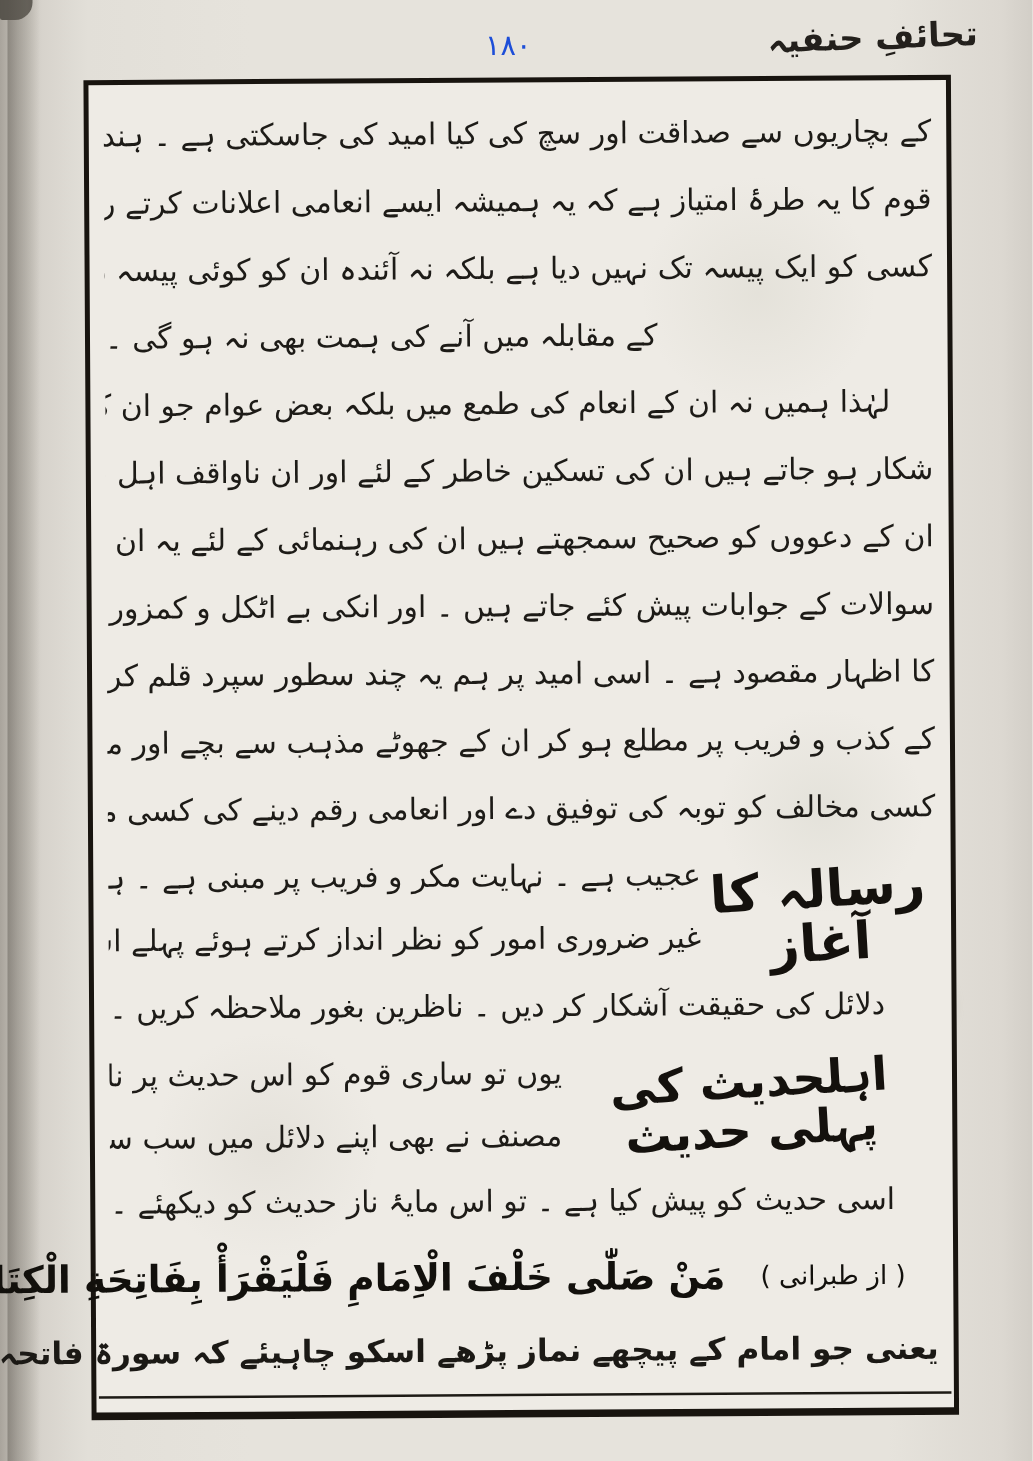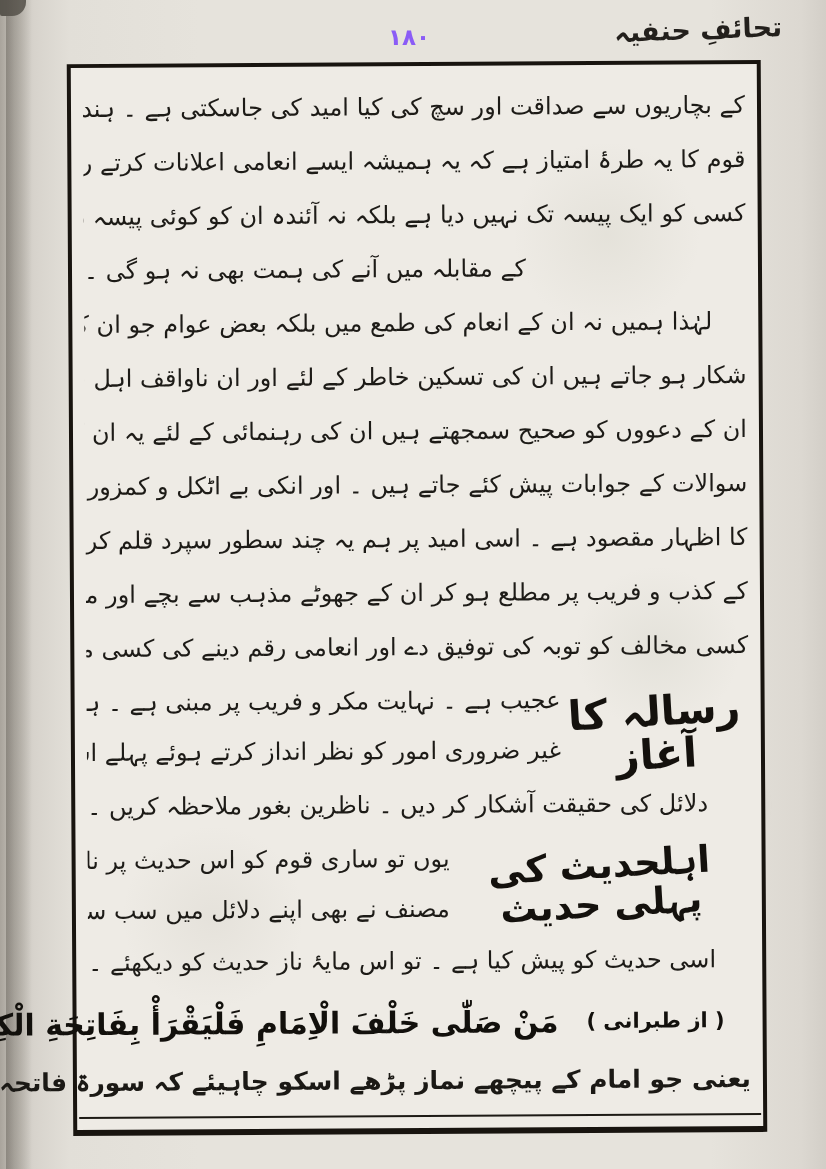--- a/index.html
+++ b/index.html
@@ -8,21 +8,21 @@
     font-family:"DejaVu Sans",sans-serif;
     background:linear-gradient(90deg,#a9a49c 0px,#c6c2ba 14px,#d7d3cc 34px,#e2dfd8 70px,#e6e3dc 200px,#e6e3dc 86%,#dcd8d1 97%,#d2cec7 100%);
   }
   .artifact-corner{position:absolute;left:0;top:0;width:26px;height:16px;background:#4a463f;border-radius:0 0 14px 2px;opacity:.85;}
   .edge-shadow{position:absolute;left:6px;top:0;width:26px;height:1169px;
     background:linear-gradient(90deg,rgba(90,85,78,.45),rgba(120,115,106,.25) 60%,rgba(150,146,138,0));}
   .spot{position:absolute;border-radius:50%;pointer-events:none;
     background:radial-gradient(closest-side,rgba(150,152,135,.38),rgba(150,152,135,0));filter:blur(2px);}
   .hdr-title{position:absolute;top:14px;right:44px;direction:rtl;
     font-size:27px;font-weight:bold;color:#23201c;transform:rotate(-2deg);letter-spacing:-1px;}
-  .hdr-page{position:absolute;top:24px;left:388px;font-size:23px;font-weight:bold;color:#8b5cf6;text-align:center;}
+  .hdr-page{position:absolute;top:24px;left:388px;font-size:23px;font-weight:normal;color:#1d4ed8;text-align:center;}
   .frame{
     position:absolute;left:70px;top:62px;width:694px;height:1072px;
     border:4px solid #18140f;border-bottom-width:6px;
     transform:rotate(-0.35deg);transform-origin:50% 50%;
     background:
       radial-gradient(circle at 78% 16%,rgba(170,170,150,.14),rgba(170,170,150,0) 9%),
       radial-gradient(circle at 85% 55%,rgba(160,165,145,.13),rgba(160,165,145,0) 10%),
       radial-gradient(circle at 20% 80%,rgba(165,160,145,.12),rgba(165,160,145,0) 9%),
       #eeebe5;
     box-sizing:border-box;padding:14px 12px 20px 12px;
@@ -36,21 +36,21 @@
   .secrow{display:flex;direction:rtl;align-items:flex-start;margin-top:2px;}
   .sec-heading{font-weight:bold;color:#14110d;line-height:1.05;
     transform:rotate(-3deg);flex:0 0 auto;letter-spacing:-1px;}
   .sec1 .sec-heading{font-size:41px;width:188px;padding-top:16px;text-align:center;}
   .sec2 .sec-heading{font-size:37px;width:300px;padding-top:14px;text-align:center;}
   .sec-lines{flex:1 1 auto;min-width:0;}
   .sec-lines .line{height:50px;line-height:50px;}
   .sec2 .sec-lines .line.first{text-align:right;text-align-last:right;}
   .hadith-row{display:flex;direction:rtl;align-items:center;margin-top:6px;
     padding-right:26px;height:56px;color:#12100c;}
-  .hadith-cite{font-size:21px;font-weight:bold;flex:0 0 auto;margin-left:28px;white-space:nowrap;}
+  .hadith-cite{font-size:21px;font-weight:normal;flex:0 0 auto;margin-left:28px;white-space:nowrap;}
   .hadith-text{font-size:30px;font-weight:bold;white-space:nowrap;letter-spacing:-1px;}
   .translation{direction:rtl;text-align:center;font-size:25px;font-weight:bold;
     color:#1b1915;height:58px;line-height:58px;margin-top:2px;white-space:nowrap;}
 </style>
 </head>
 <body>
 
 <div class="artifact-corner"></div>
 <div class="edge-shadow"></div>
 

